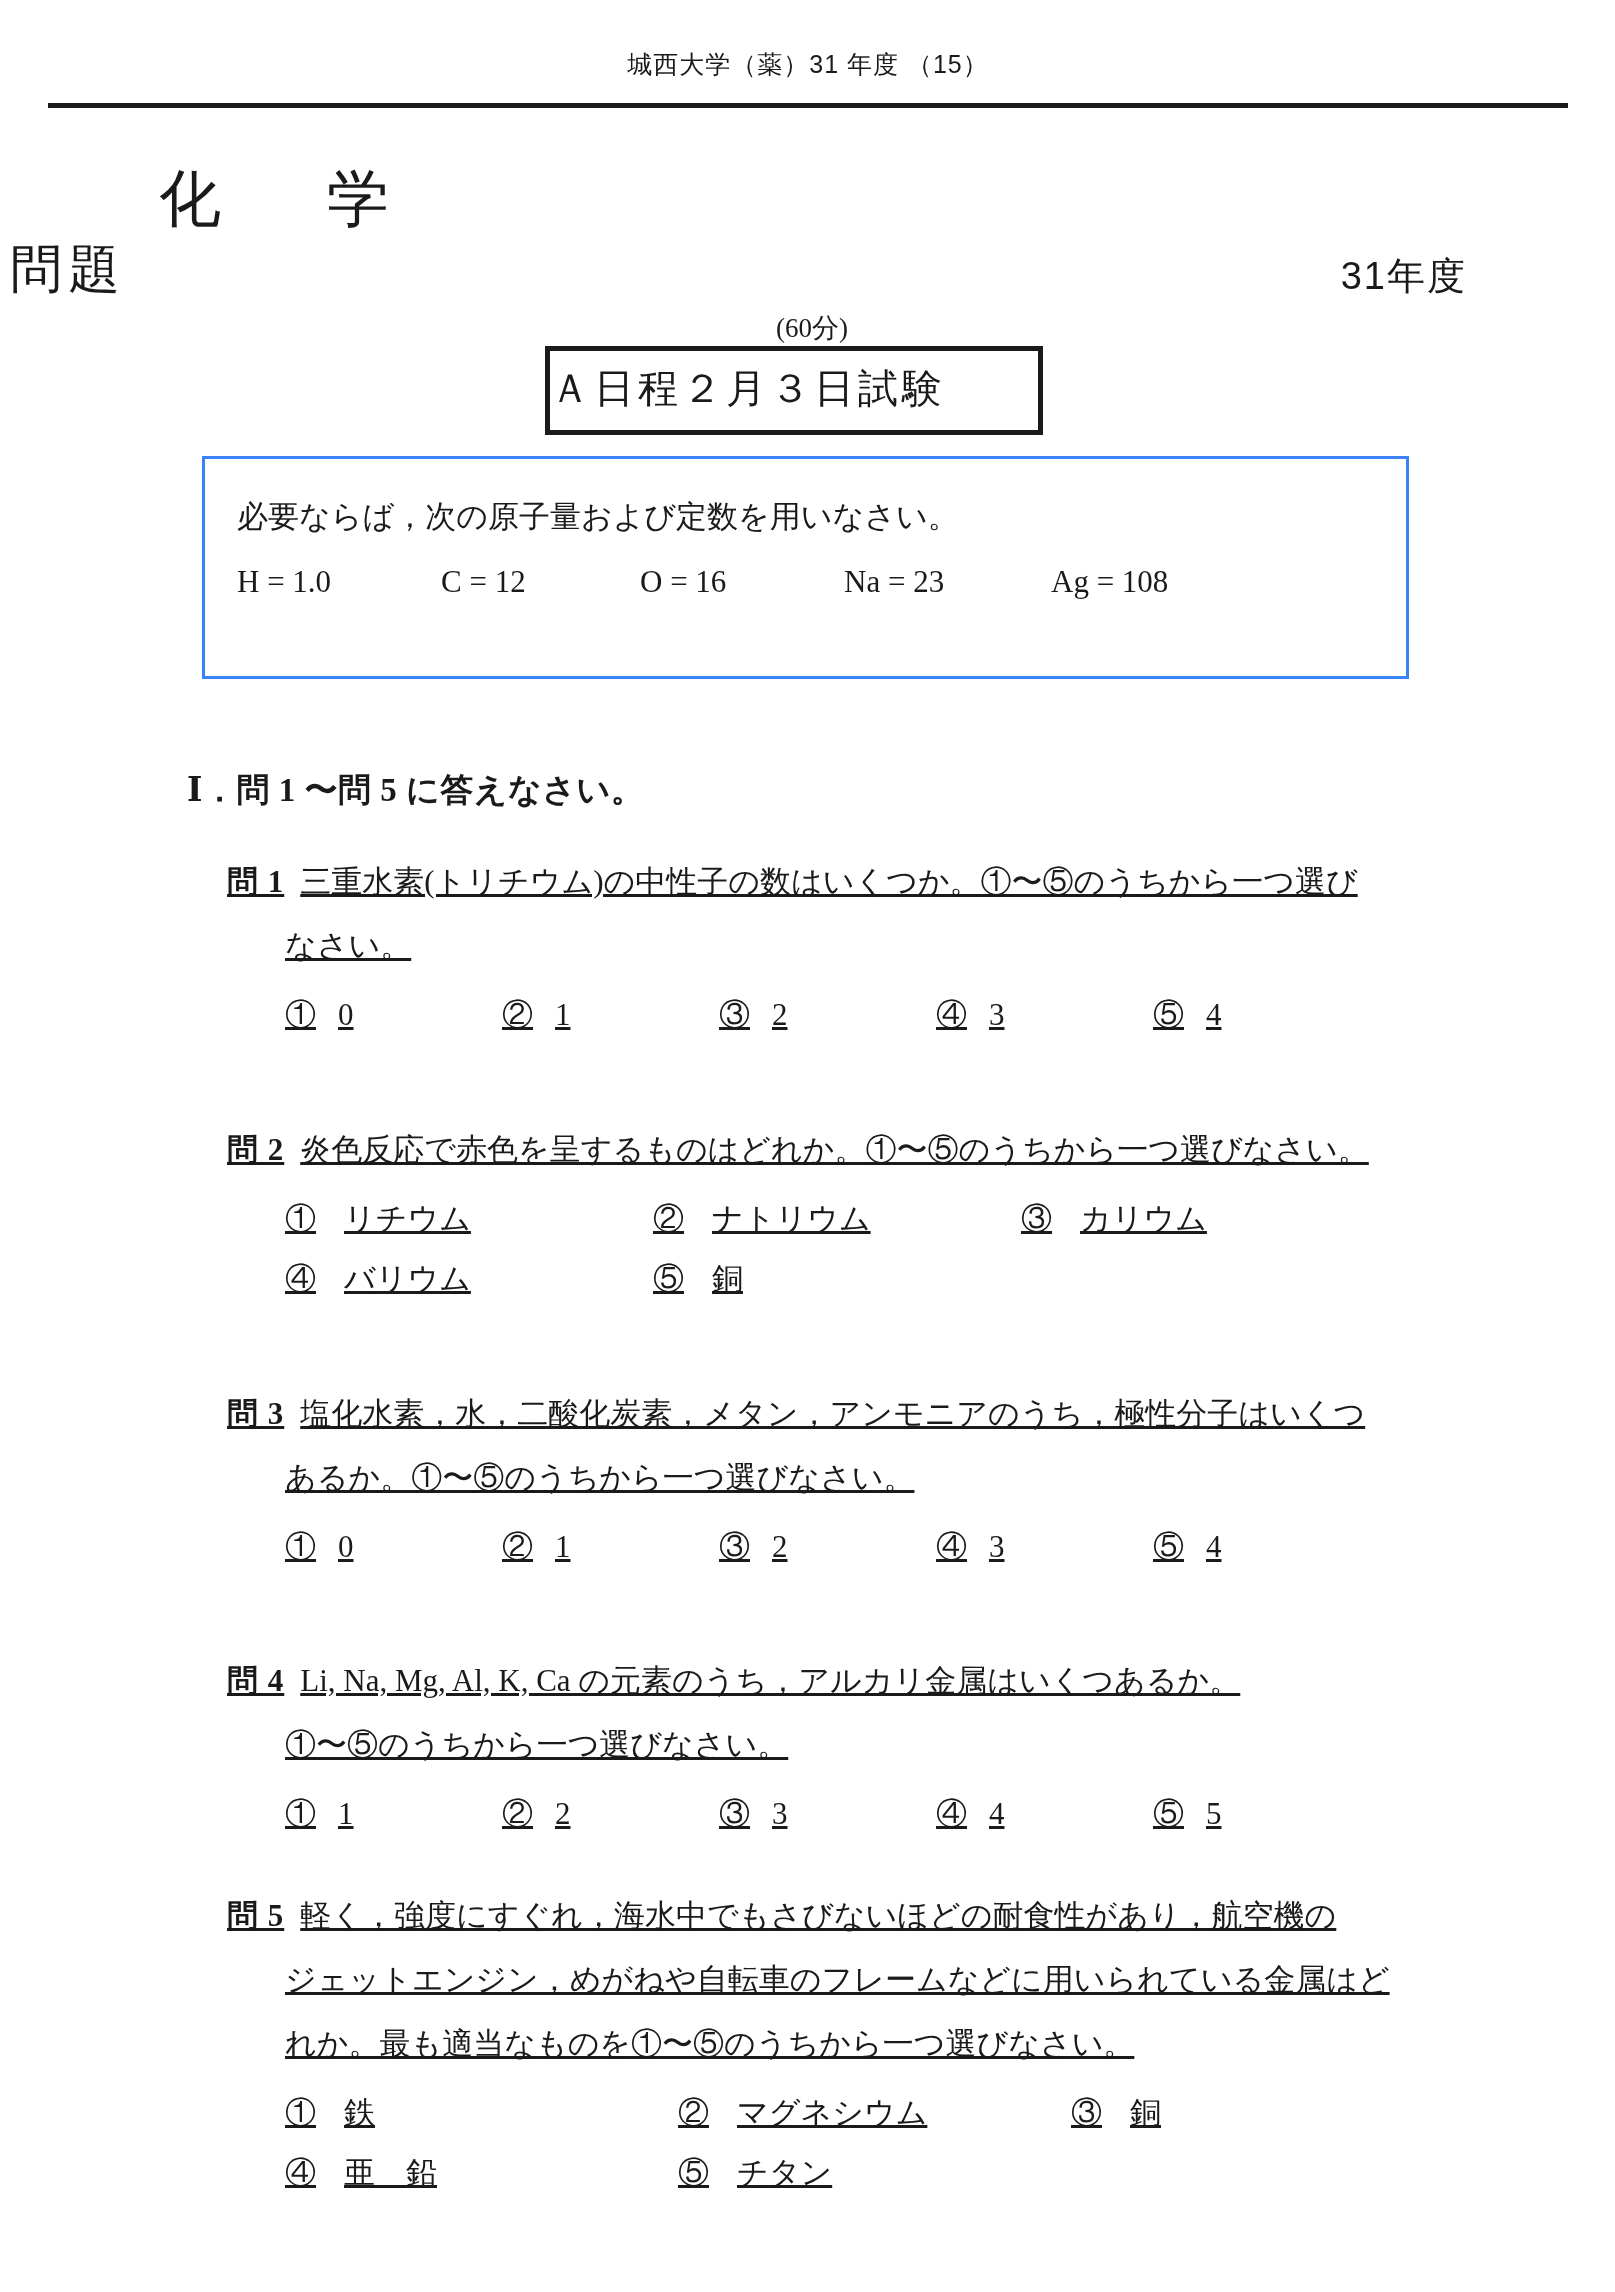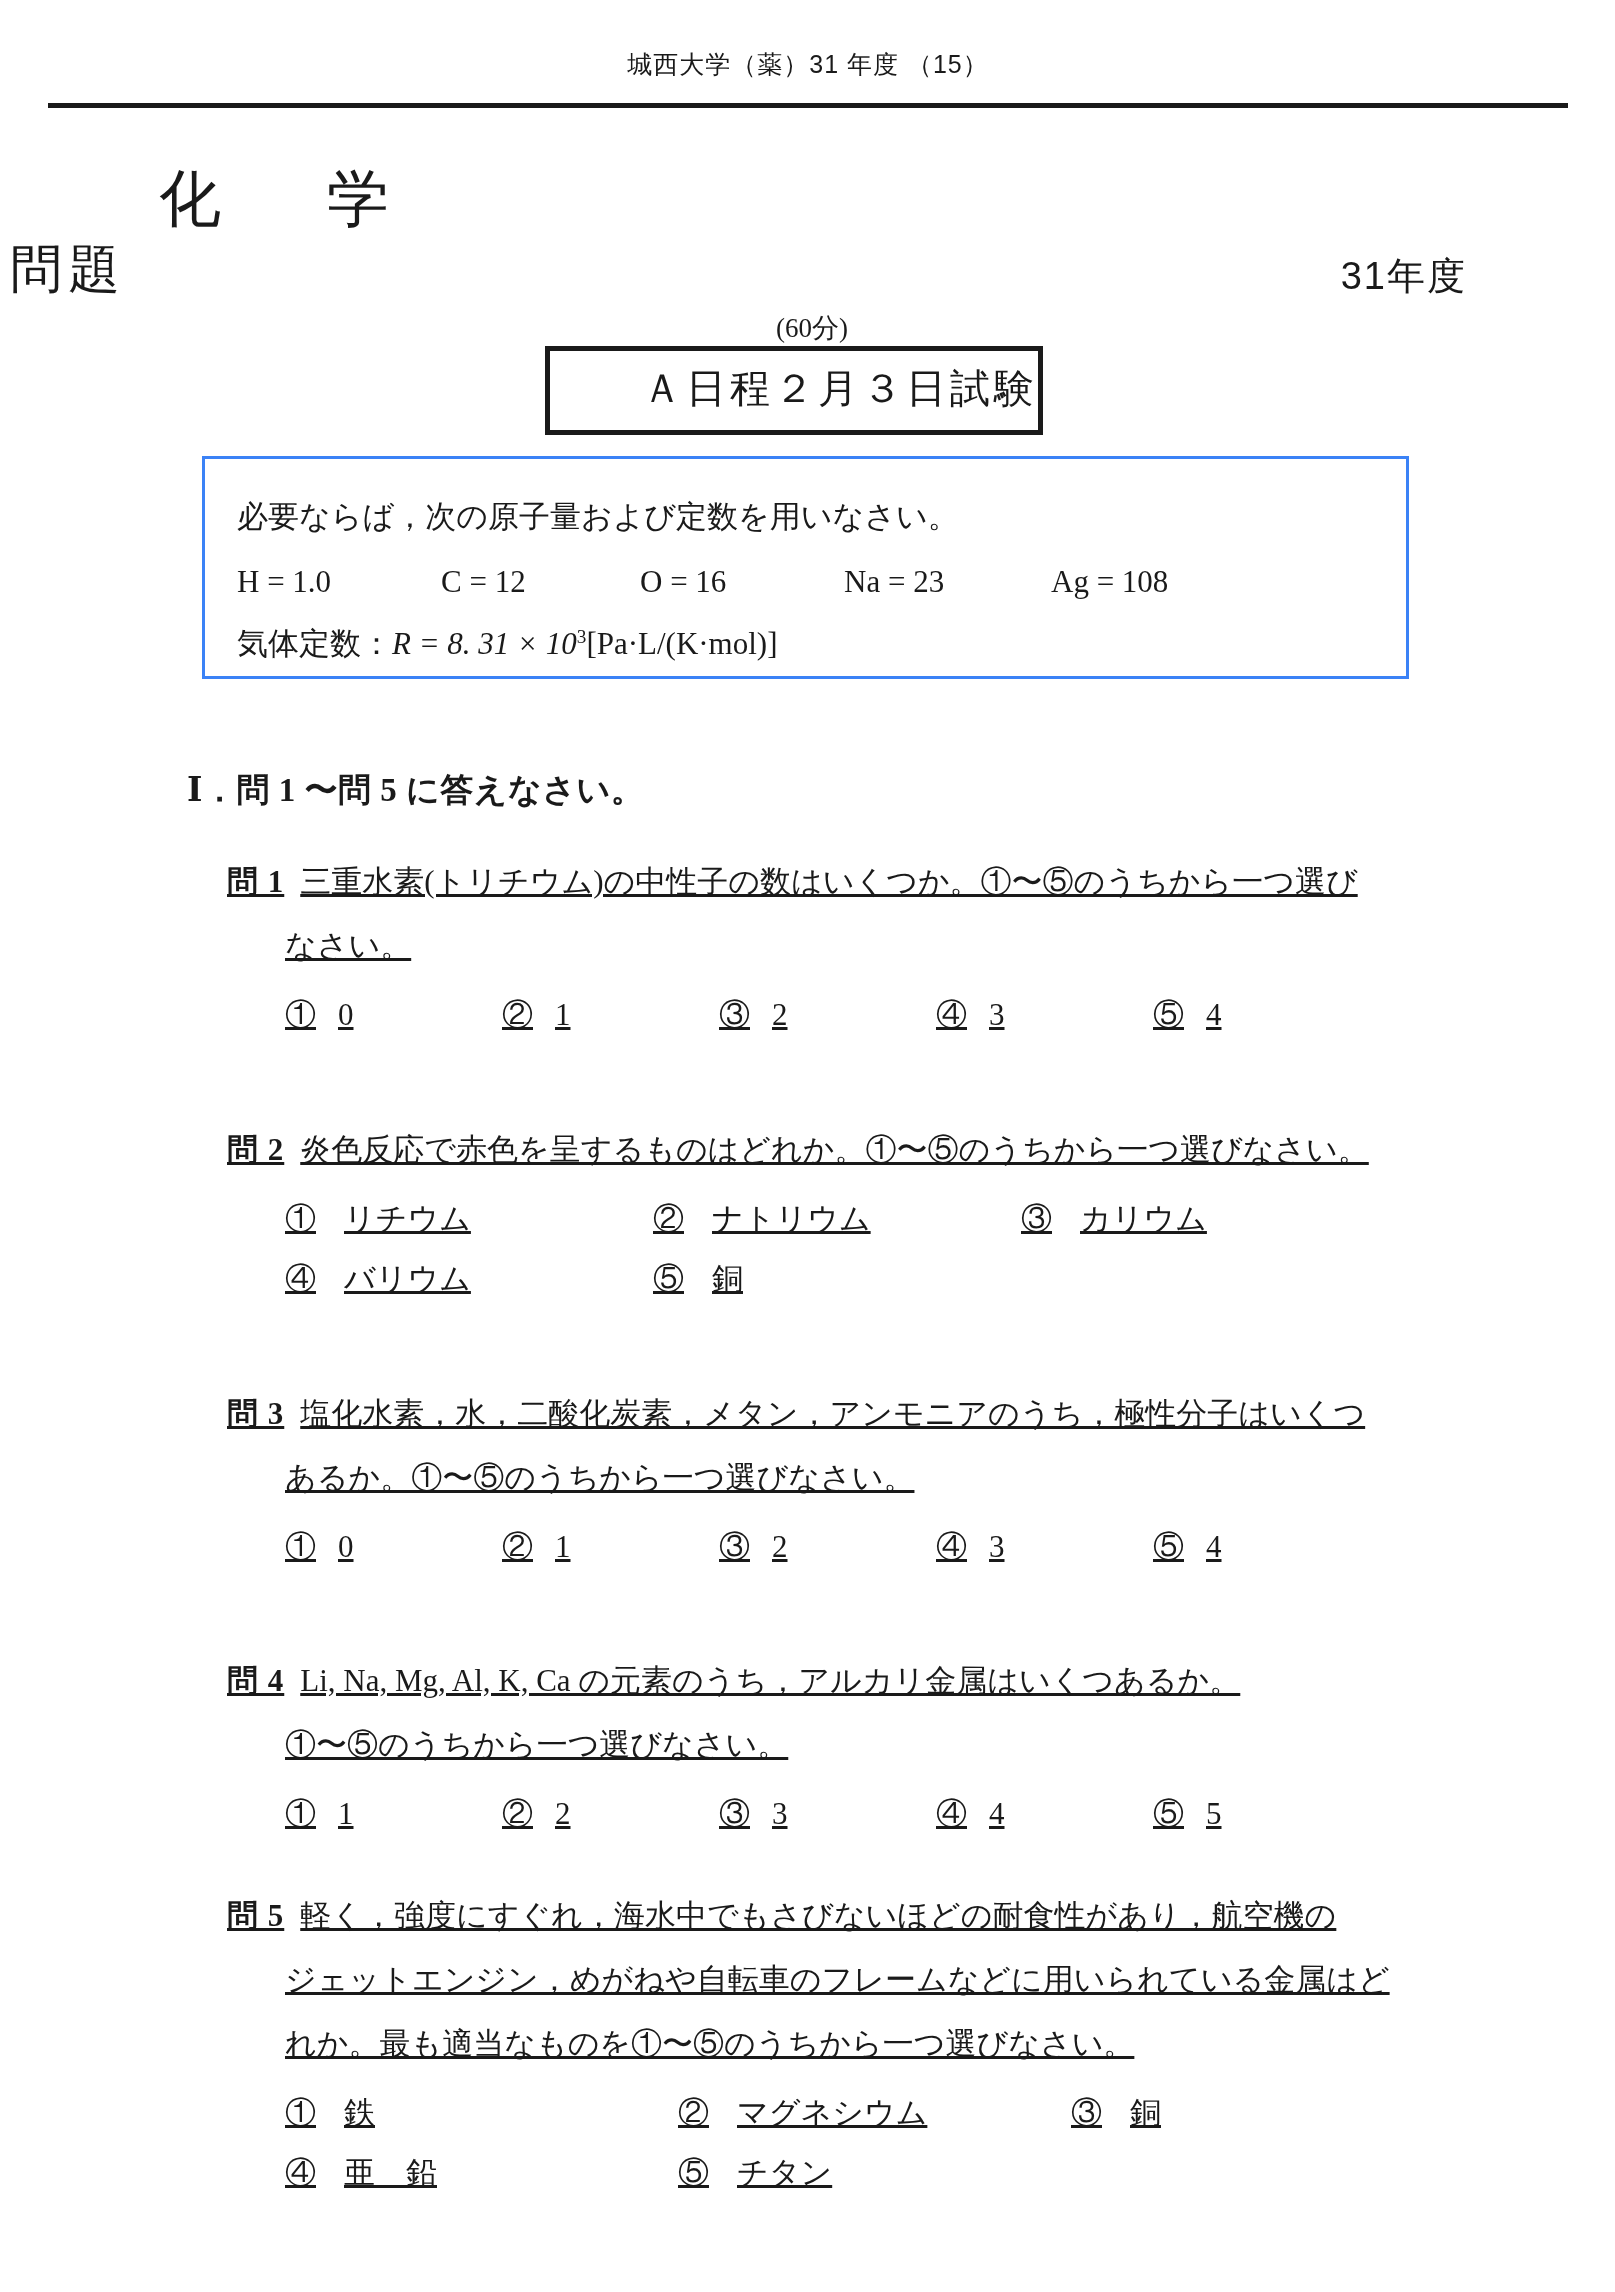--- a/index.html
+++ b/index.html
@@ -82,21 +82,21 @@
     font-size: 38px;
     letter-spacing: 2px;
   }
   .exam-box {
     position: absolute;
     top: 346px;
     left: 545px;
     width: 498px;
     padding: 10px 0 14px 0;
     border: 5px solid #1a1a1a;
-    text-align: right;
+    text-align: left;
     font-size: 40px;
     letter-spacing: 4px;
     box-sizing: border-box;
     font-family: "Liberation Sans", "DejaVu Sans", sans-serif;
     background: #ffffff;
   }
 
   
   .const-box {
     position: absolute;
@@ -198,21 +198,20 @@
 
   <div class="const-box">
     <div class="const-line">必要ならば，次の原子量および定数を用いなさい。</div>
     <div class="const-line nospace weights">
       <span class="w w1">H = 1.0</span>
       <span class="w w2">C = 12</span>
       <span class="w w3">O = 16</span>
       <span class="w w4">Na = 23</span>
       <span class="w w5">Ag = 108</span>
     </div>
-    <div class="const-line gas"><span>気体定数：</span><em>R = 8. 31 × 10</em><sup>3</sup><span>[Pa·L/(K·mol)]</span></div>
   </div>
 
   <div class="section-head">
     <span class="numeral">Ⅰ</span><span>．</span><span>問 1 〜問 5 に答えなさい。</span>
   </div>
 
   <div class="q" id="q1">
     <div class="q-line">
       <span class="q-label">問 1</span><span>三重水素(トリチウム)の中性子の数はいくつか。①〜⑤のうちから一つ選び</span>
     </div>

